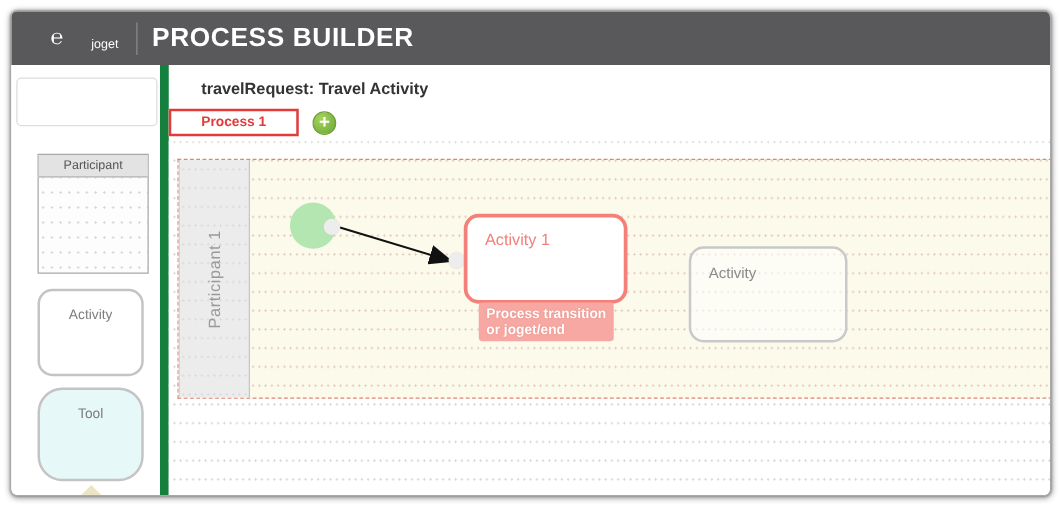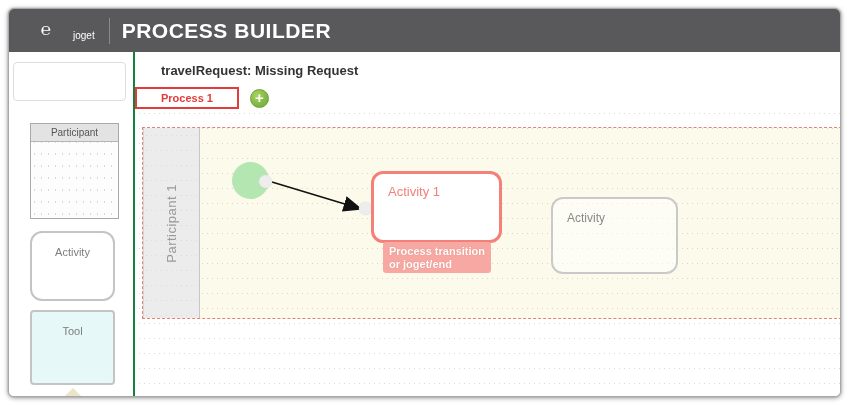--- a/index.html
+++ b/index.html
@@ -23,21 +23,21 @@
     color: #fff; font-size: 17px; line-height: 18px; text-align: center;
     font-weight: bold;
   }
   .logo-text { color: #fff; font-size: 10px; margin-left: 18px; margin-bottom: -1px; }
   .topbar-sep { width: 1px; height: 26px; background: #8a8a8c; margin: 0 12px 0 14px; }
   .app-title { color: #fff; font-size: 21px; font-weight: bold; letter-spacing: .5px; }
 
   
   .palette {
     position: absolute; left: 0; top: 43px; width: 126px; height: 346px;
-    background: #fff; border-right: 2px solid #15803d;
+    background: #fff; border-right: 7px solid #15803d;
   }
   .preview-box {
     position: absolute; left: 4px; top: 10px; width: 113px; height: 39px;
     background: #fff; border: 1px solid #ddd; border-radius: 4px;
   }
   .pal-participant {
     position: absolute; left: 21px; top: 71px; width: 89px; height: 96px;
     background: #fdfdfd; border: 1px solid #a9a9a9;
     background-image: radial-gradient(circle, #d9d9d9 .8px, transparent 1px);
     background-size: 7px 12px;
@@ -46,21 +46,21 @@
     height: 18px; background: #e3e3e3; border-bottom: 1px solid #b5b5b5;
     font-size: 10px; color: #555; text-align: center; line-height: 17px;
   }
   .pal-activity {
     position: absolute; left: 21px; top: 179px; width: 85px; height: 70px;
     background: #fff; border: 2px solid #c4c4c4; border-radius: 12px;
     font-size: 11px; color: #7d7d7d; text-align: center; padding-top: 13px;
   }
   .pal-tool {
     position: absolute; left: 21px; top: 258px; width: 85px; height: 75px;
-    background: #e7f8f8; border: 2px solid #c4c4c4; border-radius: 4px;
+    background: #e7f8f8; border: 2px solid #c4c4c4; border-radius: 20px;
     font-size: 11px; color: #7d7d7d; text-align: center; padding-top: 13px;
   }
   .pal-scroll-up {
     position: absolute; left: 55px; top: 336px;
     width: 0; height: 0;
     border-left: 9px solid transparent; border-right: 9px solid transparent;
     border-bottom: 9px solid #ece4c6;
     filter: drop-shadow(0 1px 0 #bdb89e);
   }
 
@@ -154,21 +154,21 @@
   <div class="palette">
     <div class="preview-box"></div>
     <div class="pal-participant">
       <div class="pal-participant-header">Participant</div>
     </div>
     <div class="pal-activity">Activity</div>
     <div class="pal-tool">Tool</div>
     <div class="pal-scroll-up"></div>
   </div>
 
-  <div class="diagram-title">travelRequest: Missing Request</div>
+  <div class="diagram-title">travelRequest: Travel Activity</div>
 
   <div class="process-tab">Process 1</div>
   <div class="add-process">
     <span>+</span>
   </div>
 
   <div class="canvas">
 
     <div class="pool">
       <div class="lane">

